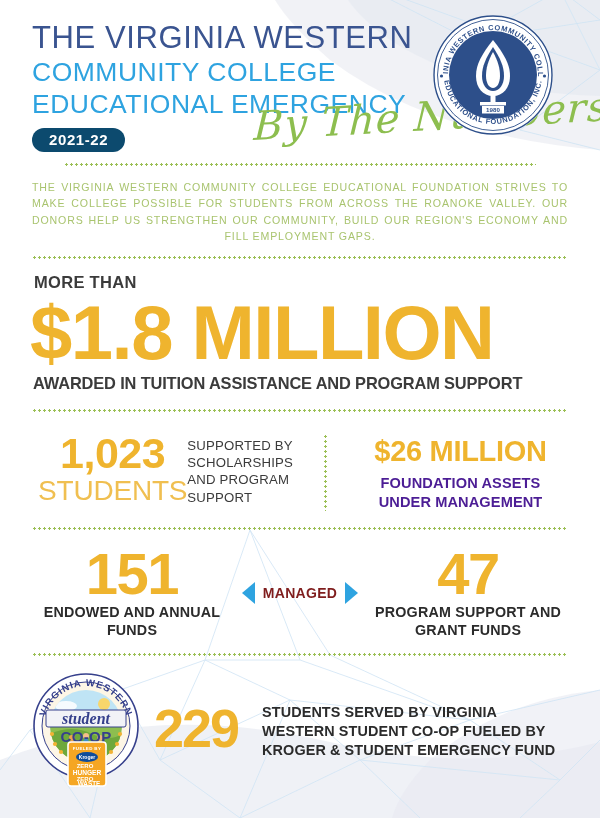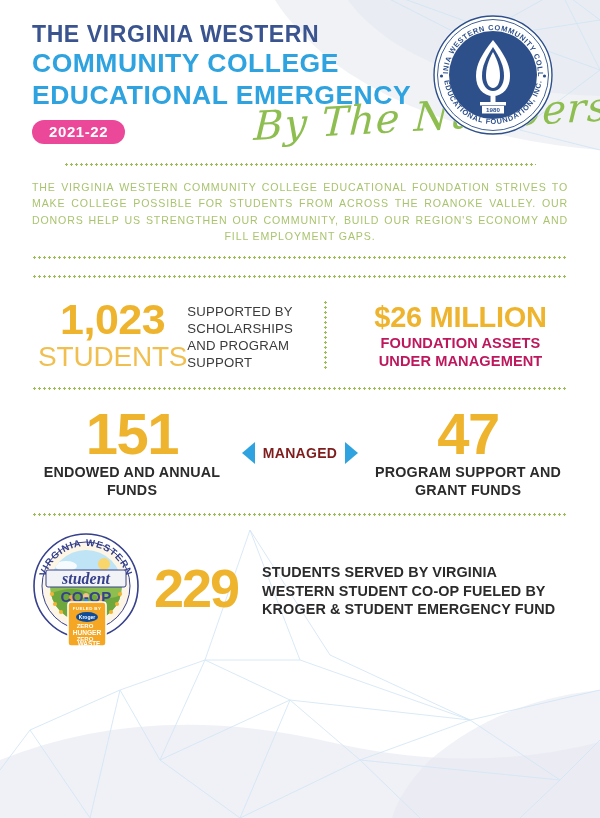--- a/index.html
+++ b/index.html
@@ -44,45 +44,45 @@
   }
 
   
   .header {
     position: relative;
     padding-top: 22px;
     height: 168px;
   }
 
   .title-navy {
-    font-size: 23px;
-    font-weight: 700;
+    font-size: 31px;
+    font-weight: 400;
     letter-spacing: 0.6px;
     color: #3a5490;
     line-height: 1.06;
     white-space: nowrap;
   }
 
   .title-blue {
     font-size: 26.5px;
-    font-weight: 700;
+    font-weight: 400;
     letter-spacing: 0.5px;
     color: #2ea3e0;
     line-height: 1.16;
     white-space: nowrap;
   }
 
   .title-blue.line2 { margin-top: 2px; }
   .title-blue.line3 { margin-top: 1px; }
 
   .year-pill {
     display: inline-block;
     margin-top: 9px;
     padding: 4px 17px 5px 17px;
-    background: #ec4899;
+    background: #0c4a6e;
     border-radius: 13px;
     color: #ffffff;
     font-size: 15px;
     font-weight: 700;
     letter-spacing: 0.6px;
     line-height: 1;
   }
 
   .script-line {
     position: absolute;
@@ -233,21 +233,22 @@
     letter-spacing: -0.3px;
     color: #efb42e;
     line-height: 1.1;
   }
 
   .assets-desc {
     font-size: 14.6px;
     font-weight: 700;
     letter-spacing: 0.1px;
     line-height: 1.28;
-    color: #be185d;
+    color: #4c1d95;
+    margin-top: 6px;
   }
 
   
   .row-three {
     display: flex;
     align-items: center;
     justify-content: space-between;
     padding-top: 16px;
     padding-bottom: 14px;
   }
@@ -432,20 +433,25 @@
         <text x="61" y="98" font-family="'Liberation Sans', sans-serif" font-size="6.2" font-weight="700" fill="#2d4f8a" text-anchor="middle">1980</text>
       </svg>
 
       <div class="dotted-rule rule-top" style="position:absolute; left:32px; right:32px; bottom:2px; width:auto;"></div>
     </div>
 
     <p class="intro">THE VIRGINIA WESTERN COMMUNITY COLLEGE EDUCATIONAL FOUNDATION STRIVES TO MAKE COLLEGE POSSIBLE FOR STUDENTS FROM ACROSS THE ROANOKE VALLEY. OUR DONORS HELP US STRENGTHEN OUR COMMUNITY, BUILD OUR REGION'S ECONOMY AND FILL EMPLOYMENT GAPS.</p>
 
     <div class="dotted-rule rule-after-intro"></div>
 
+    <div class="big-block">
+      <div class="more-than">MORE THAN</div>
+      <div class="big-amount">$1.8 MILLION</div>
+      <div class="awarded">AWARDED IN TUITION ASSISTANCE AND PROGRAM SUPPORT</div>
+    </div>
 
     <div class="dotted-rule rule-mid1" style="margin-top:16px;"></div>
 
     <div class="row-two">
 
       <div class="col-left-a">
         <div class="stat-1023-wrap">
           <div class="stat-1023">1,023</div>
           <div class="stat-students">STUDENTS</div>
         </div>

